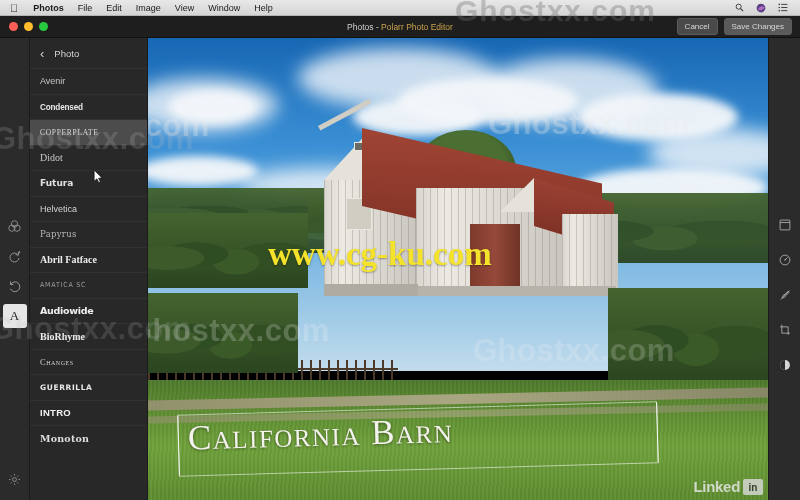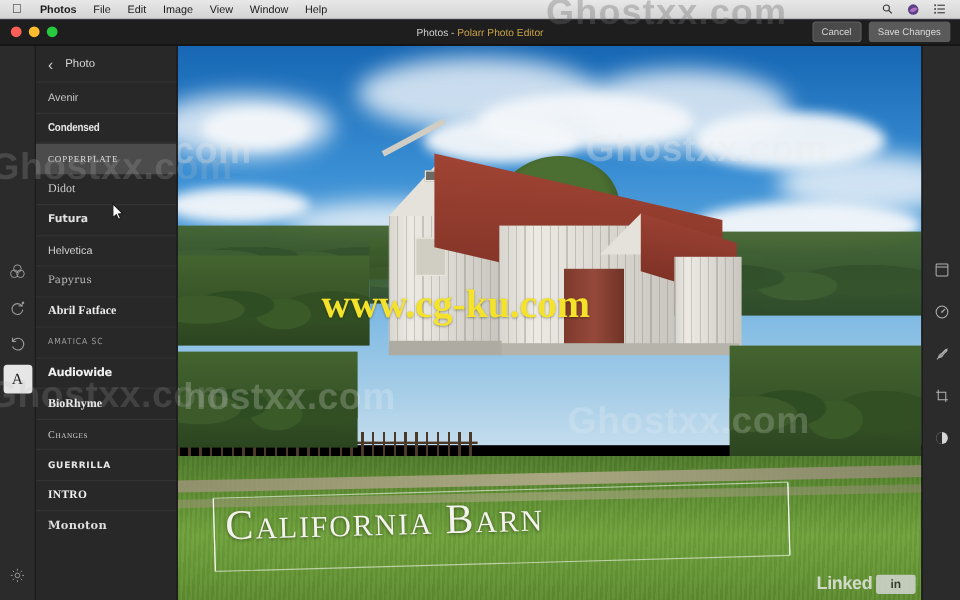--- a/index.html
+++ b/index.html
@@ -20,21 +20,21 @@
   #menubar .ricon{ padding:0 6px; display:flex; align-items:center; }
   .mb-watermark{
     position:absolute; left:455px; top:-6px; font-size:30px; font-weight:bold;
     color:rgba(110,110,110,.35); font-family:"Liberation Sans",sans-serif;
     letter-spacing:1px; pointer-events:none;
   }
 
   
   #window{
     position:absolute; left:0; top:16px; width:800px; height:484px;
-    background:#0f172a; overflow:hidden;
+    background:#be185d; overflow:hidden;
   }
   #titlebar{
     position:absolute; left:0; top:0; width:800px; height:22px;
     background:#1e1e1e; border-bottom:1px solid #111;
     display:flex; align-items:center; z-index:30;
   }
   .traffic{ display:flex; gap:6px; padding-left:9px; align-items:center; }
   .dot{ width:9px; height:9px; border-radius:50%; }
   .dot.r{ background:#ff5f56; } .dot.y{ background:#ffbd2e; } .dot.g{ background:#27c93f; }
   #wintitle{
@@ -88,21 +88,21 @@
   .f-futura{ font-family:"DejaVu Sans",sans-serif; font-weight:bold; font-size:9px; color:#e0e0e0; }
   .f-helv{ font-family:"Liberation Sans",sans-serif; font-size:9px; color:#d2d2d2; }
   .f-papyrus{ font-family:"DejaVu Serif",serif; font-size:8.5px; color:#b8b8b8; letter-spacing:.3px; }
   .f-abril{ font-family:"Liberation Serif",serif; font-weight:bold; font-size:10px; color:#ececec; }
   .f-amatica{ font-family:"DejaVu Sans Condensed","DejaVu Sans",sans-serif; font-size:7px; letter-spacing:.8px; color:#9e9e9e; text-transform:uppercase; }
   .f-audio{ font-family:"DejaVu Sans",sans-serif; font-weight:bold; font-size:9.5px; letter-spacing:-.3px; color:#f0f0f0; }
   .f-bangers{ font-family:"DejaVu Sans",sans-serif; font-weight:bold; font-style:italic; font-size:7.5px; letter-spacing:.2px; color:#e4e4e4; text-transform:uppercase; }
   .f-biorhyme{ font-family:"Liberation Serif",serif; font-weight:bold; font-size:10px; color:#ececec; }
   .f-cinzel{ font-family:"Liberation Serif",serif; font-size:8.5px; letter-spacing:.5px; color:#d0d0d0; font-variant:small-caps; }
   .f-guerrilla{ font-family:"DejaVu Sans",sans-serif; font-weight:bold; font-size:7.5px; letter-spacing:.6px; color:#e8e8e8; text-transform:uppercase; }
-  .f-intro{ font-family:Liberation Serif, serif; font-weight:bold; font-size:9.5px; letter-spacing:.3px; color:#f2f2f2; text-transform:uppercase; }
+  .f-intro{ font-family:Liberation Sans, sans-serif; font-weight:bold; font-size:9.5px; letter-spacing:.3px; color:#f2f2f2; text-transform:uppercase; }
   .f-introinl{ font-family:"DejaVu Sans",sans-serif; font-weight:bold; font-size:9px; letter-spacing:.2px; color:#f2f2f2; text-transform:uppercase; }
   .f-monoton{ font-family:"DejaVu Serif",serif; font-weight:bold; font-size:9.5px; letter-spacing:.2px; color:#dedede; }
   #cursor{
     position:absolute; left:63px; top:131px; width:11px; height:15px; z-index:35; pointer-events:none;
   }
 
   
   #rrail{
     position:absolute; left:768px; top:22px; width:32px; height:462px;
     background:#2b2b2b; border-left:1px solid #1b1b1b;
@@ -198,21 +198,21 @@
     position:absolute; left:268px; top:220px; z-index:9;
     font-family:"Liberation Serif", serif; font-size:33px; font-weight:bold;
     color:#f5e32b; text-shadow:0 1px 2px rgba(0,0,0,.35); white-space:nowrap;
   }
   #linkedin{
     position:absolute; right:5px; bottom:5px; z-index:10;
     display:flex; align-items:flex-end; gap:3px; opacity:.82;
   }
   #linkedin .lbl{ font-size:15px; font-weight:bold; color:#e9e9e9; letter-spacing:-.3px; }
   #linkedin .sq{
-    width:33px; height:16px; background:#d8d8d8; color:#2b2b2b;
+    width:20px; height:16px; background:#d8d8d8; color:#2b2b2b;
     font-size:10px; font-weight:bold; display:flex; align-items:center;
     justify-content:center; border-radius:2px;
   }
   .ghost-can{ color:rgba(235,235,235,.30); }
 </style>
 </head>
 <body>
 
 <div id="menubar">
   <span class="mi apple"></span>

